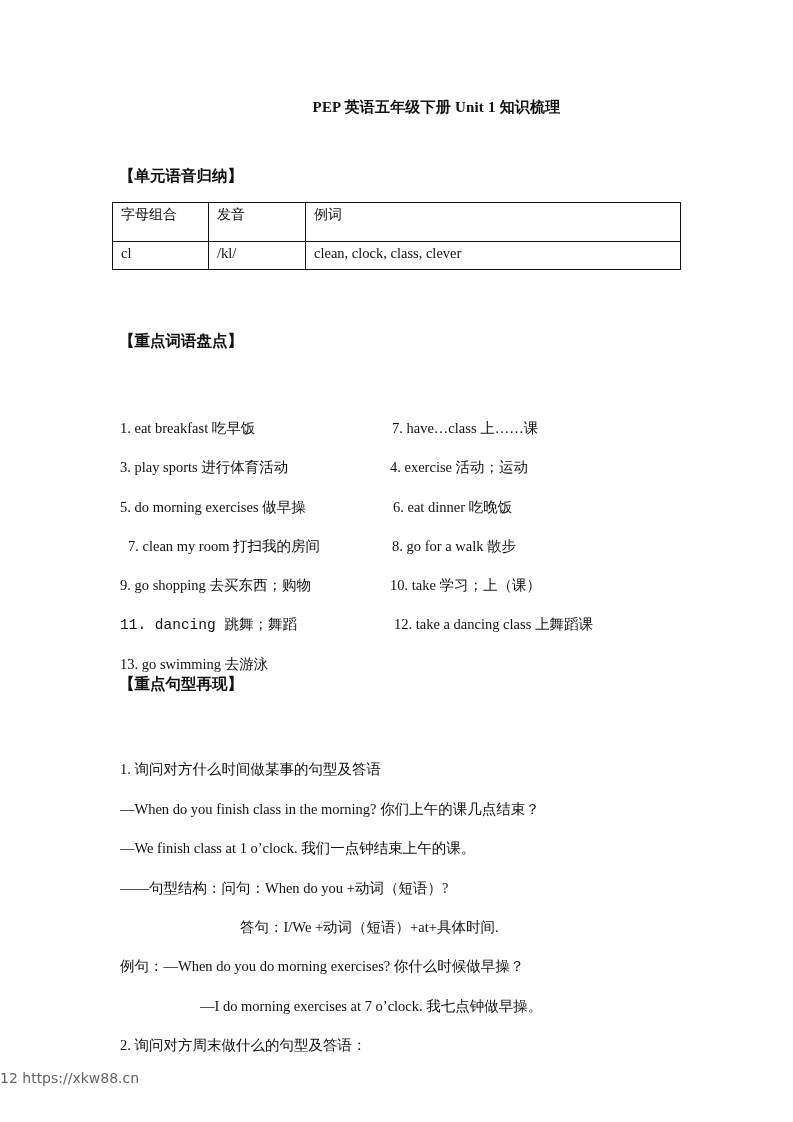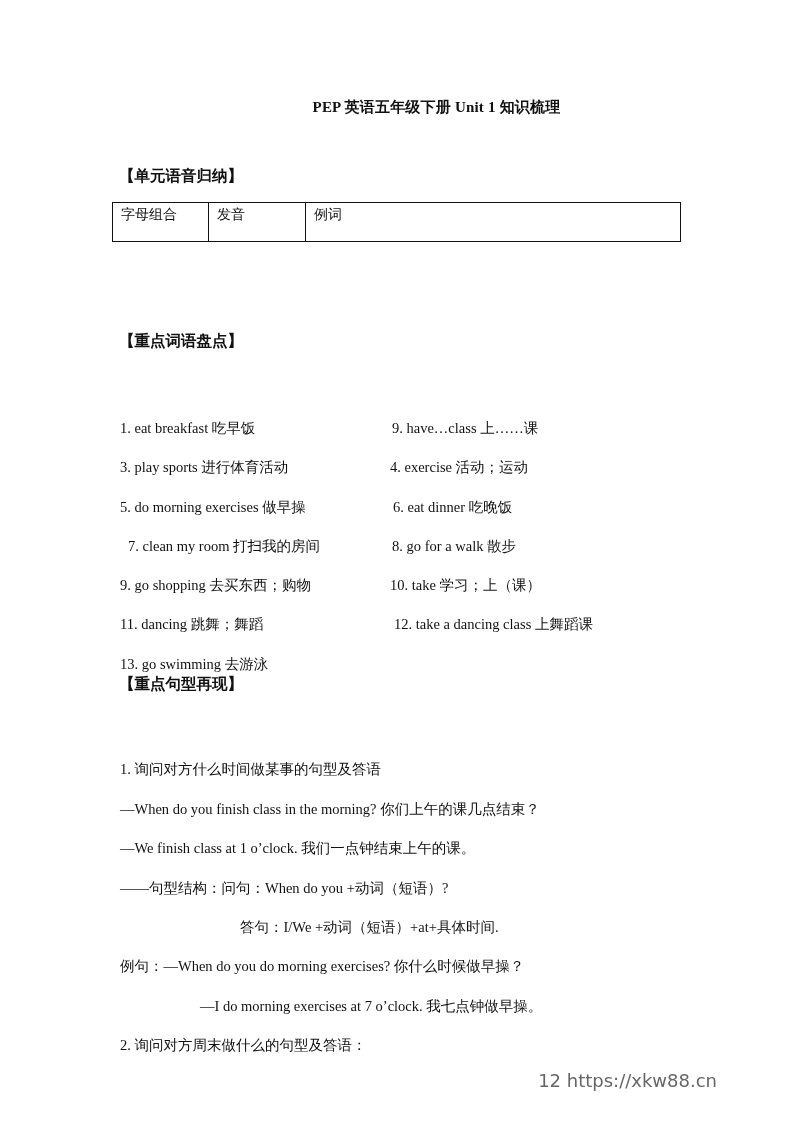--- a/index.html
+++ b/index.html
@@ -23,54 +23,59 @@
     border-collapse: collapse; font-size: 14.5px;
   }
   table.ph td {
     border: 1.3px solid #111; padding: 0 0 0 8px; vertical-align: top;
   }
   table.ph tr.hdr td { height: 39px; padding-top: 3px; box-sizing: border-box; }
   table.ph tr.r td { height: 28px; padding-top: 3px; box-sizing: border-box; }
   table.ph td.c1 { width: 96px; margin-top: 28px; }
   table.ph td.c2 { width: 97px; }
   .footer {
-    left: 0; width: 717px; top: 1070px; text-align: right;
-    font-family: "DejaVu Sans", "Liberation Sans", sans-serif; font-size: 18px; color: #666;
+    left: 0; width: 717px; top: 1070px; text-align: left;
+    font-family: "DejaVu Sans", "Liberation Sans", sans-serif; font-size: 14px; color: #666;
   }
 </style>
 </head>
 <body>
 
 <div class="abs title">PEP 英语五年级下册 Unit 1  知识梳理</div>
 
 <div class="abs section-head" style="left:119px; top:166px;">【单元语音归纳】</div>
 
 <table class="ph">
   <tbody>
       <tr class="hdr">
     <td class="c1 cn">字母组合</td>
     <td class="c2 cn">发音</td>
     <td class="cn">例词</td>
   </tr>
+  <tr class="r">
+    <td class="c1">cl</td>
+    <td class="c2">/kl/</td>
+    <td>clean, clock, class, clever</td>
+  </tr>
 </tbody>
   </table>
 
 <div class="abs section-head" style="left:119px; top:331px;">【重点词语盘点】</div>
 
 <div class="abs line" style="left:120px; top:371px;">1. eat breakfast  吃早饭</div>
-<div class="abs line" style="left:392px; top:371px;">9. have…class  上……课</div>
+<div class="abs line" style="left:392px; top:371px;">7. have…class  上……课</div>
 <div class="abs line" style="left:120px; top:410px;">3. play sports  进行体育活动</div>
 <div class="abs line" style="left:390px; top:410px;">4. exercise 活动；运动</div>
 <div class="abs line" style="left:120px; top:450px;">5. do morning exercises  做早操</div>
 <div class="abs line" style="left:393px; top:450px;">6. eat dinner  吃晚饭</div>
 <div class="abs line" style="left:128px; top:489px;">7. clean my room  打扫我的房间</div>
 <div class="abs line" style="left:392px; top:489px;">8. go for a walk 散步</div>
 <div class="abs line" style="left:120px; top:528px;">9. go shopping  去买东西；购物</div>
 <div class="abs line" style="left:390px; top:528px;">10. take  学习；上（课）</div>
-<div class="abs line" style="left:120px; top:567px;">11. dancing  跳舞；舞蹈</div>
+<div class="abs line" style="left:120px; top:567px;font-family:Liberation Mono, monospace;">11. dancing  跳舞；舞蹈</div>
 <div class="abs line" style="left:394px; top:567px;">12. take a dancing class  上舞蹈课</div>
 <div class="abs line" style="left:120px; top:607px;">13. go swimming 去游泳</div>
 
 <div class="abs section-head" style="left:119px; top:674px;">【重点句型再现】</div>
 
 <div class="abs line" style="left:120px; top:712px;">1.  询问对方什么时间做某事的句型及答语</div>
 <div class="abs line" style="left:120px; top:752px;">—When do you finish class in the morning?  你们上午的课几点结束？</div>
 <div class="abs line" style="left:120px; top:791px;">—We finish class at 1 o’clock.  我们一点钟结束上午的课。</div>
 <div class="abs line" style="left:120px; top:831px;">——句型结构：问句：When do you +动词（短语）?</div>
 <div class="abs line" style="left:240px; top:870px;">答句：I/We +动词（短语）+at+具体时间.</div>

